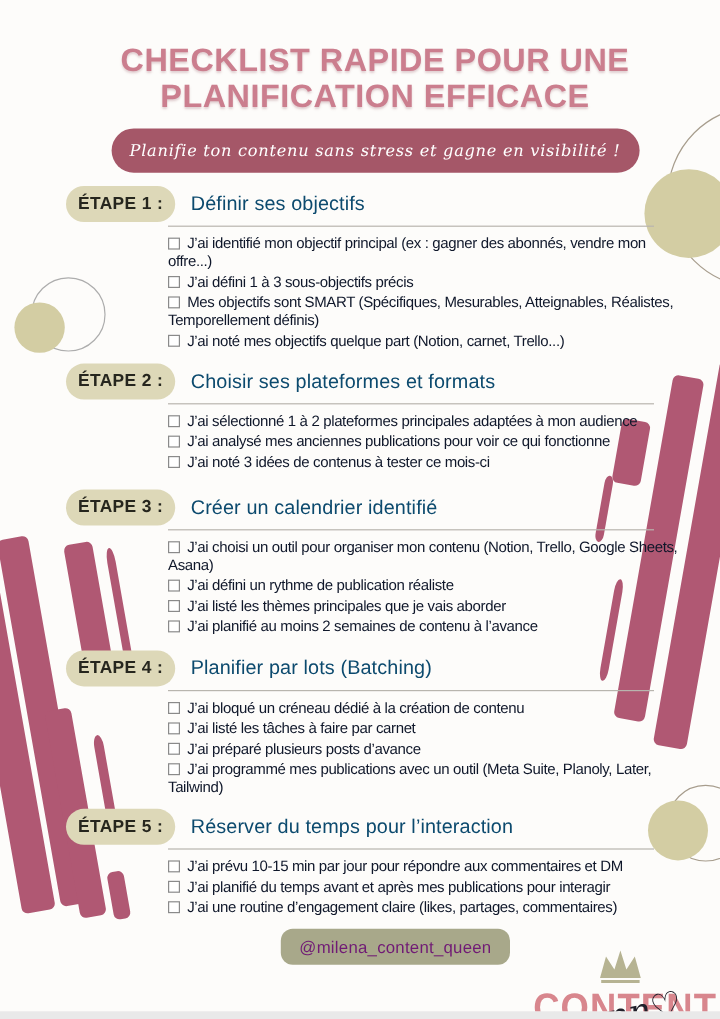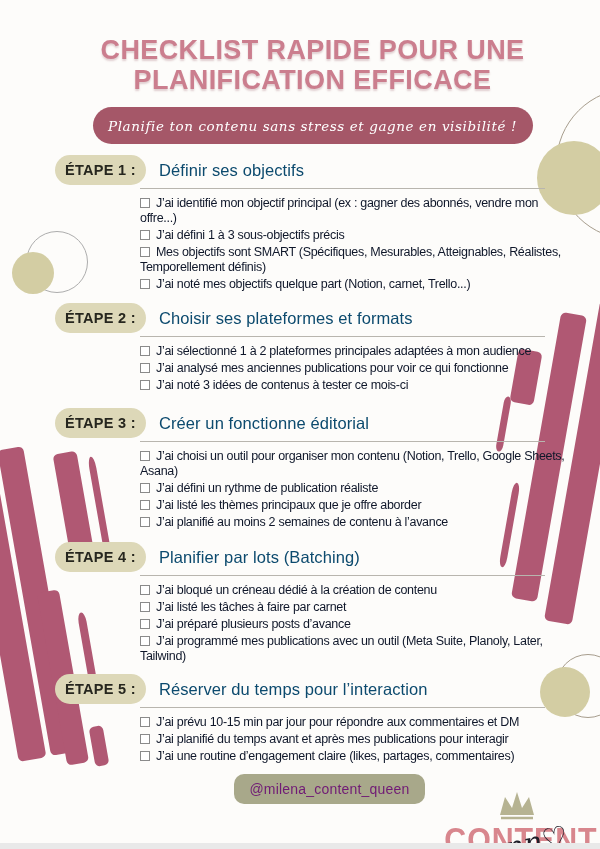--- a/index.html
+++ b/index.html
@@ -127,27 +127,27 @@
       <ul class="items">
         <li><span class="cb"></span><span>J’ai sélectionné 1 à 2 plateformes principales adaptées à mon audience</span></li>
         <li><span class="cb"></span><span>J’ai analysé mes anciennes publications pour voir ce qui fonctionne</span></li>
         <li><span class="cb"></span><span>J’ai noté 3 idées de contenus à tester ce mois-ci</span></li>
       </ul>
     </section>
 
     <section class="step mt15">
       <div class="step-head">
         <div class="badge">ÉTAPE 3 :</div>
-        <h2 class="step-heading">Créer un fonctionne éditorial</h2>
+        <h2 class="step-heading">Créer un calendrier identifié</h2>
       </div>
       <div class="rule"></div>
       <ul class="items">
         <li><span class="cb"></span><span>J’ai choisi un outil pour organiser mon contenu (Notion, Trello, Google Sheets, Asana)</span></li>
         <li><span class="cb"></span><span>J’ai défini un rythme de publication réaliste</span></li>
-        <li><span class="cb"></span><span>J’ai listé les thèmes principaux que je offre aborder</span></li>
+        <li><span class="cb"></span><span>J’ai listé les thèmes principales que je vais aborder</span></li>
         <li><span class="cb"></span><span>J’ai planifié au moins 2 semaines de contenu à l’avance</span></li>
       </ul>
     </section>
 
     <section class="step mt12">
       <div class="step-head">
         <div class="badge">ÉTAPE 4 :</div>
         <h2 class="step-heading">Planifier par lots (Batching)</h2>
       </div>
       <div class="rule"></div>

